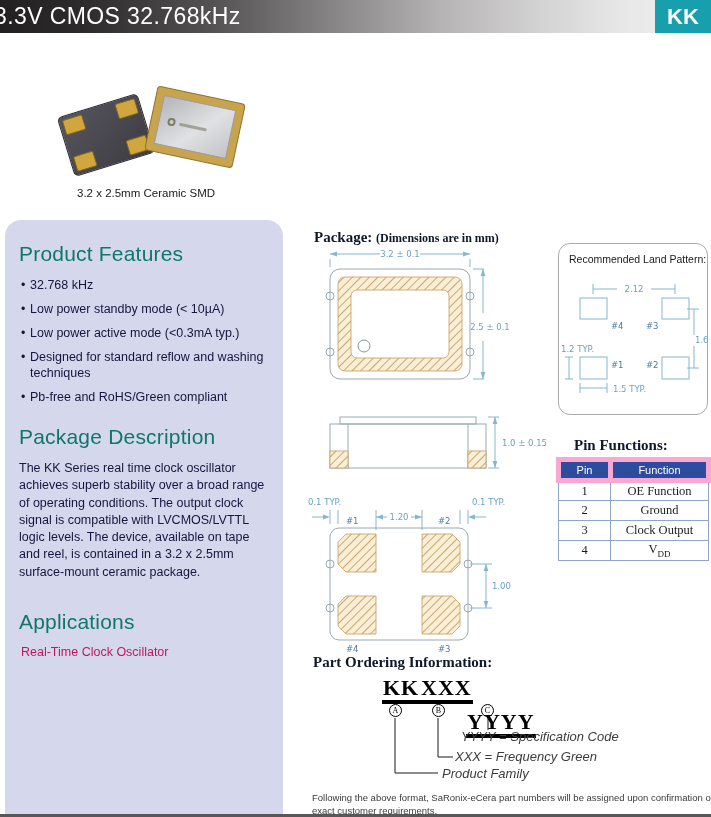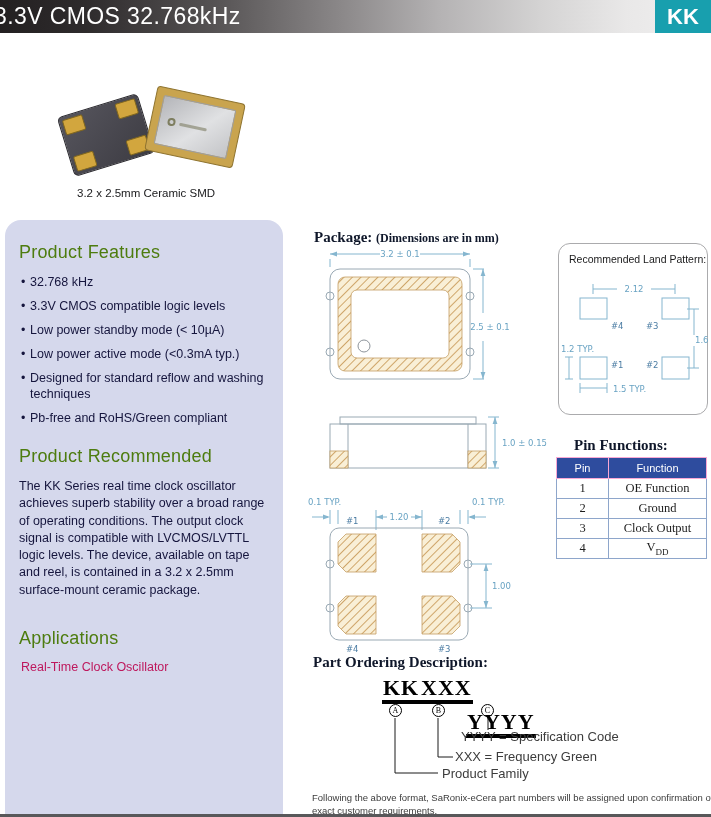--- a/index.html
+++ b/index.html
@@ -26,21 +26,21 @@
     background:#c9a44e; border:1px solid #8f7430; transform:rotate(12deg); border-radius:4px; }
   .chip-b .lid { position:absolute; left:7px; top:7px; right:7px; bottom:7px;
     background:linear-gradient(135deg,#b4b5b9,#e0e1e3 55%,#c3c4c7); border:1px solid #9d9ea1; border-radius:2px; }
   .logo-mark { position:absolute; left:8px; top:20px; width:8px; height:8px; border:2px solid #7e7e60; border-radius:50%; }
   .logo-bar { position:absolute; left:20px; top:23px; width:28px; height:3px; background:#8a8a75; opacity:.7; border-radius:2px; }
   .photo-caption { position:absolute; left:77px; top:187px; font-size:11.5px; color:#19191b; }
 
   
   .panel { position:absolute; left:5px; top:220px; width:278px; height:597px;
     background:#d5d8ec; border-radius:16px 16px 0 0; padding:22px 14px 0 14px; }
-  .panel-heading { font-size:18px; font-weight:400; color:#4d7c0f; letter-spacing:.2px; margin-bottom:11px; }
+  .panel-heading { font-size:21px; font-weight:400; color:#0f766e; letter-spacing:.2px; margin-bottom:11px; }
   .feature-list { list-style:none; margin-left:2px; }
   .feature-list li { position:relative; font-size:12.5px; color:#15153d; line-height:1.28;
     padding-left:9px; margin-bottom:8px; width:252px; }
   .feature-list li::before { content:"•"; position:absolute; left:0; top:0; }
   .desc-heading { margin-top:20px; }
   .desc-body { font-size:12.5px; line-height:1.38; color:#15153d; width:252px; }
   .apps-heading { margin-top:29px; }
   .apps-item { font-size:12.5px; color:#be185d; margin-left:2px; }
 
   
@@ -64,33 +64,33 @@
 
   
   .land-box { position:absolute; left:558px; top:243px; width:150px; height:172px;
     background:#fff; border:1px solid #ababad; border-radius:12px; }
   .land-title { position:absolute; left:10px; top:9px; font-size:10.5px; color:#1a1a1b; }
   .svg-land { position:absolute; left:0; top:28px; }
 
   
   .pin-table { position:absolute; left:556px; top:457px; border-collapse:collapse; }
   .pin-table th { background:#2e4c9e; color:#fff; font-size:11px; font-weight:400;
-    height:21px; border:1px solid #f9a8d4; }
+    height:21px; border:5px solid #f9a8d4; }
   .pin-table td { font-family:"Liberation Serif", serif; font-size:12.5px; color:#1c1c1c;
     text-align:center; height:20px; border:1px solid #8ea6cb; }
   .col-pin { width:52px; } .col-func { width:98px;margin-left:47px; }
   .pin-table sub { font-size:9px; }
 
   
   .ord-group { position:absolute; font-family:"Liberation Serif", serif; font-weight:bold;
     font-size:22px; color:#000; border-bottom:4px solid #000; padding:0 1px 1px 1px; letter-spacing:1px; line-height:1; }
   .ord-circle { position:absolute; width:13px; height:13px; border:1.3px solid #000; border-radius:50%;
     font-family:"Liberation Serif", serif; font-size:8px; text-align:center; line-height:11px; color:#000; }
   .ord-svg { position:absolute; left:310px; top:717px; }
-  .ord-label { position:absolute; font-size:13px; color:#3c3c3c; white-space:nowrap; }
+  .ord-label { position:absolute; font-size:13px; color:#3c3c3c; white-space:nowrap;font-style:italic; }
   .footer-note { position:absolute; left:312px; top:791px; width:420px; font-size:9.5px;
     line-height:1.4; color:#3b3b3b; }
   .bottom-rule { position:absolute; left:0; bottom:0; width:711px; height:3px; background:#58585a; }
 </style>
 </head>
 <body>
 
 <div class="page">
 
   <div class="header">
@@ -111,27 +111,26 @@
         <div class="logo-bar"></div>
       </div>
     </div>
   </div>
   <div class="photo-caption">3.2 x 2.5mm Ceramic SMD</div>
 
   <div class="panel">
     <div class="panel-heading">Product Features</div>
     <ul class="feature-list">
       <li>32.768 kHz</li>
-      <li>3.3V CMOS compatible logic levels</li>
       <li>Low power standby mode (&lt; 10µA)</li>
       <li>Low power active mode (&lt;0.3mA typ.)</li>
       <li>Designed for standard reflow and washing techniques</li>
       <li>Pb-free and RoHS/Green compliant</li>
     </ul>
-    <div class="panel-heading desc-heading">Product Recommended</div>
+    <div class="panel-heading desc-heading">Package Description</div>
     <p class="desc-body">The KK Series real time clock oscillator achieves superb stability over a broad range of operating conditions. The output clock signal is compatible with LVCMOS/LVTTL logic levels.  The device, available on tape and reel, is contained in a 3.2 x 2.5mm surface-mount ceramic package.</p>
     <div class="panel-heading apps-heading">Applications</div>
     <p class="apps-item">Real-Time Clock Oscillator</p>
   </div>
 
   <div class="pkg-heading blue-serif">
     <span>Package:</span>
     <span class="pkg-note">(Dimensions are in mm)</span>
   </div>
 
@@ -299,21 +298,21 @@
       <td>3</td>
       <td>Clock Output</td>
     </tr>
     <tr>
       <td>4</td>
       <td><span>V</span><sub>DD</sub></td>
     </tr>
   </tbody>
     </table>
 
-  <div class="ord-title blue-serif">Part Ordering Description:</div>
+  <div class="ord-title blue-serif">Part Ordering Information:</div>
   <span class="ord-group" style="left:382px; top:677px;">KK</span>
   <span class="ord-group" style="left:420px; top:677px;">XXX</span>
   <span class="ord-group" style="left:466px; top:711px;">YYYY</span>
   <span class="ord-circle" style="left:389px; top:704px;">A</span>
   <span class="ord-circle" style="left:432px; top:704px;">B</span>
   <span class="ord-circle" style="left:481px; top:704px;">C</span>
   <svg class="ord-svg" width="260" height="64" viewBox="0 0 260 64">
     <polyline points="85,1 85,56 128,56" fill="none" stroke="#1a1a1a" stroke-width="1"></polyline>
     <polyline points="128,1 128,40 143,40" fill="none" stroke="#1a1a1a" stroke-width="1"></polyline>
     <line x1="178" y1="1" x2="178" y2="13" stroke="#1a1a1a" stroke-width="1"></line>

